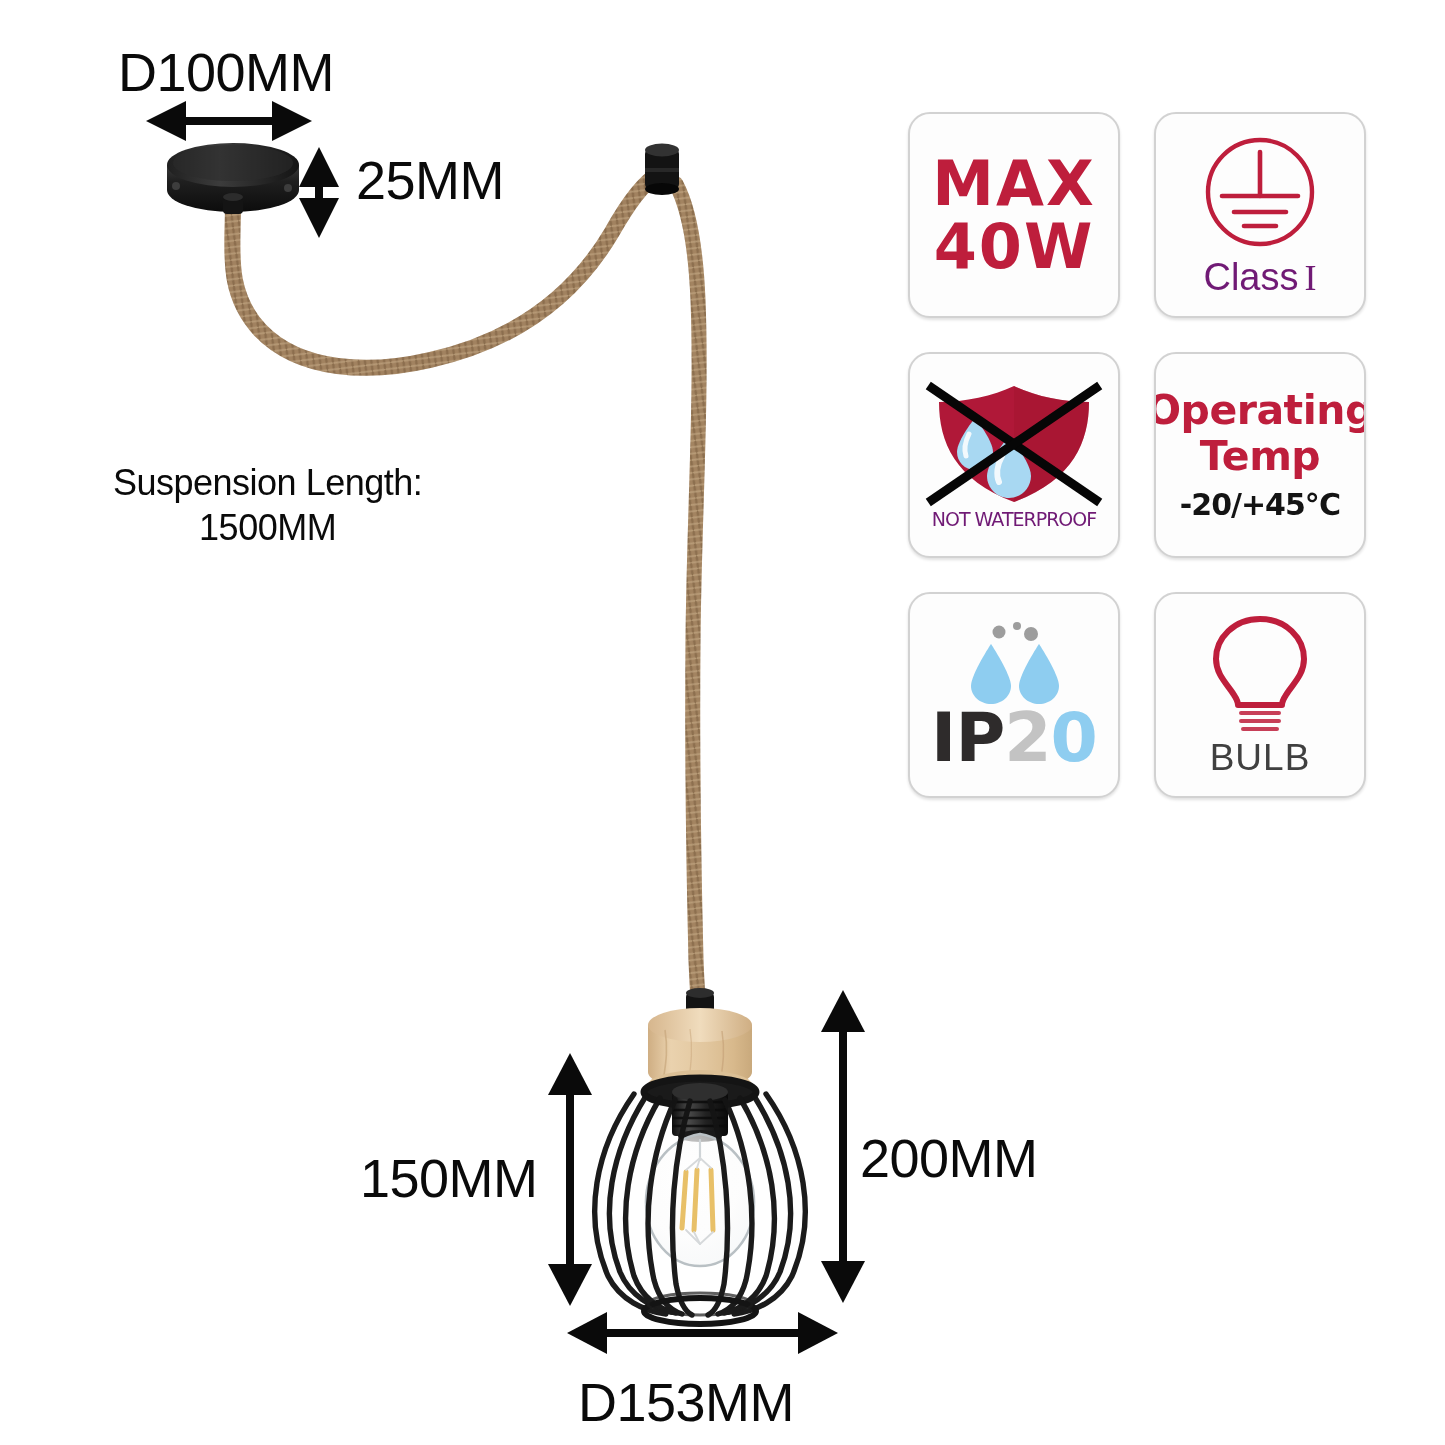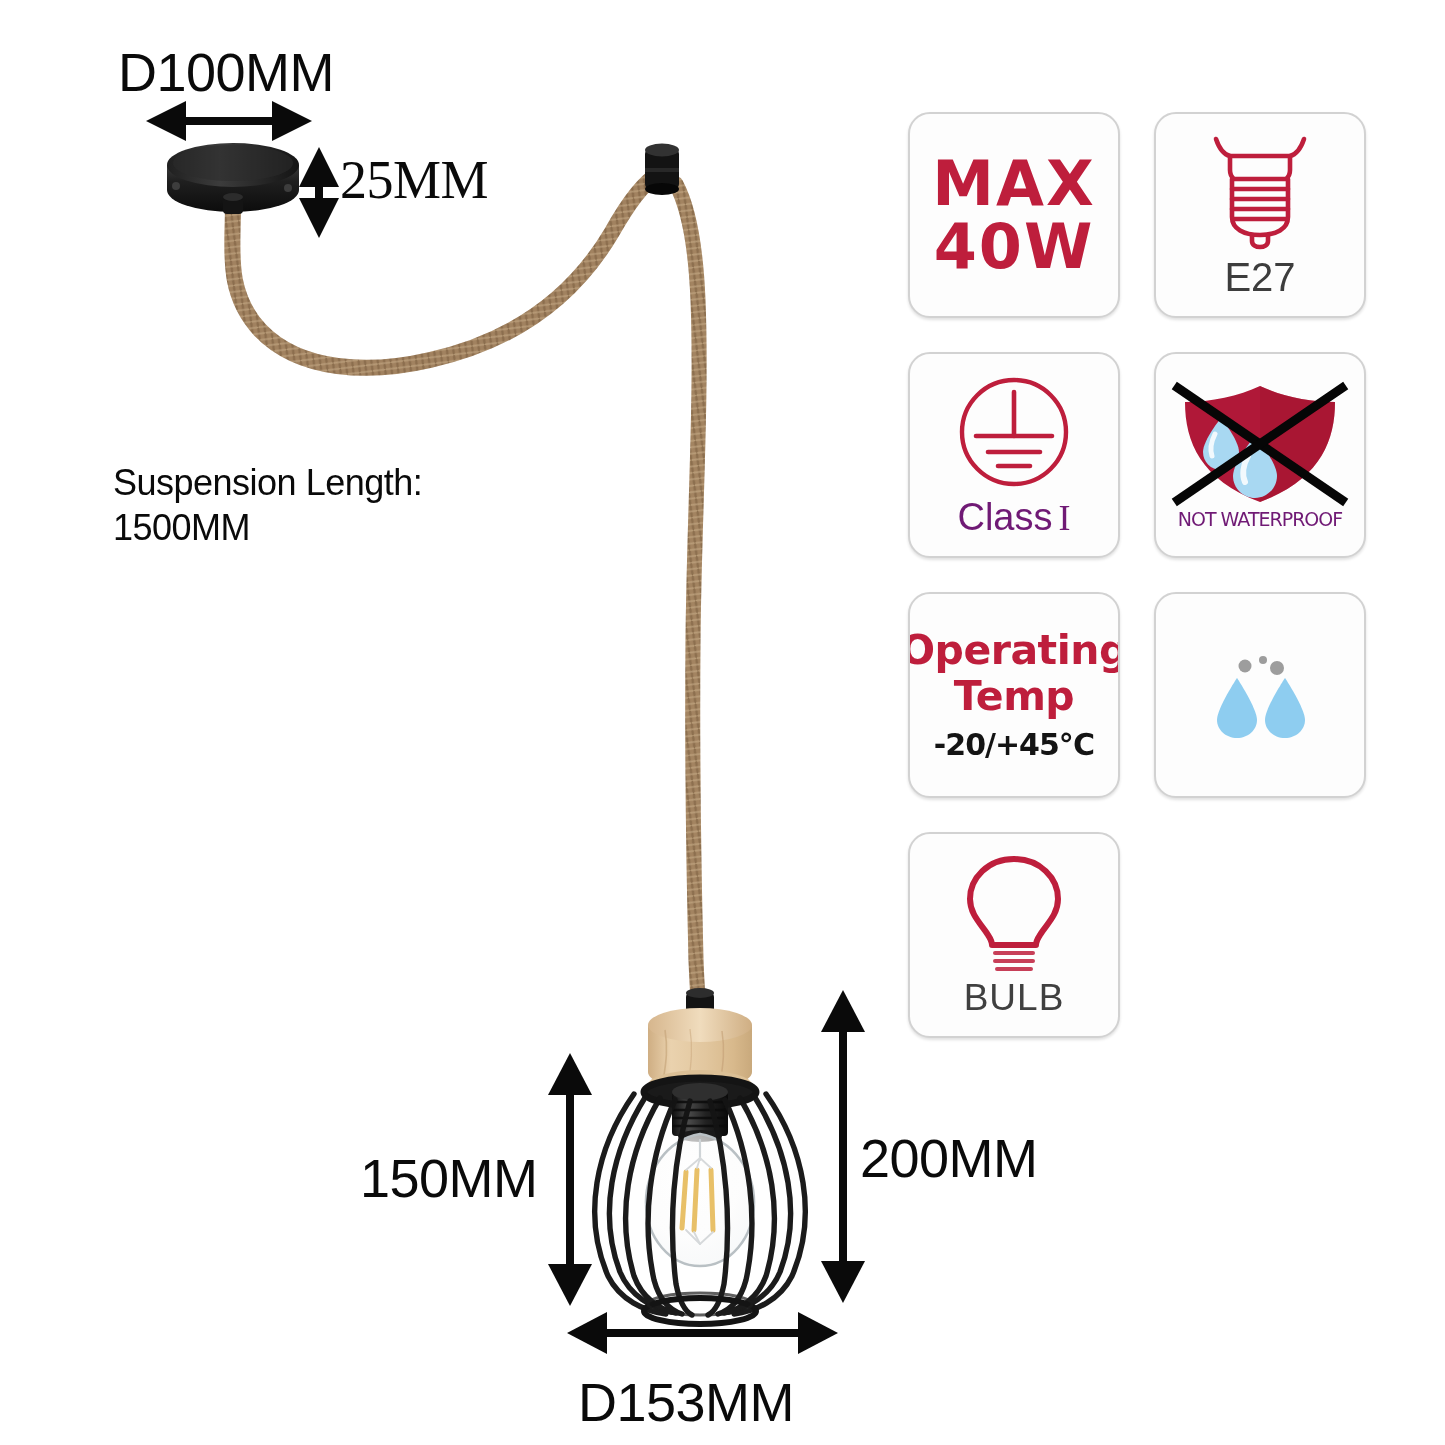--- a/index.html
+++ b/index.html
@@ -15,23 +15,24 @@
 
   
   .dim-label{
     position:absolute;
     font-family:"Liberation Sans","DejaVu Sans",sans-serif;
     font-weight:400;
     color:#0a0a0a;
     white-space:pre;
     letter-spacing:-0.5px;
     line-height:1.12;
+    text-align:center;
   }
   #lbl-d100{left:118px;top:42px;font-size:54px;}
-  #lbl-25{left:340px;top:150px;font-size:54px;font-family:Liberation Serif, serif;}
+  #lbl-25{left:356px;top:150px;font-size:54px;}
   #lbl-susp{left:113px;top:460px;font-size:36px;line-height:1.25;}
   #lbl-150{left:360px;top:1148px;font-size:54px;}
   #lbl-200{left:860px;top:1128px;font-size:54px;}
   #lbl-d153{left:578px;top:1372px;font-size:54px;}
 
   
   #art{position:absolute;left:0;top:0;width:1445px;height:1445px;}
 
   
   #spec-grid{
@@ -288,36 +289,20 @@
   <div class="dim-label" id="lbl-200">200MM</div>
   <div class="dim-label" id="lbl-d153">D153MM</div>
 
   <div id="spec-grid">
 
     <div class="spec-box">
       <div class="red-text maxw">MAX</div>
       <div class="red-text maxw">40W</div>
     </div>
 
-    <div class="spec-box">
-      <svg class="icon-svg" width="128" height="122" viewBox="0 0 128 122">
-        <g stroke="#be1e3c" stroke-width="4.6" fill="none" stroke-linecap="round">
-          <path d="M20,8 C24,20 30,24 34,25"></path>
-          <path d="M108,8 C104,20 98,24 94,25"></path>
-          <path d="M34,25 L94,25 L94,39 C94,45 90,48 90,48 L38,48 C38,48 34,45 34,39 Z"></path>
-          <path d="M36,48 L36,86 C36,98 48,104 64,104 C80,104 92,98 92,86 L92,48"></path>
-          <path d="M36,58 H92"></path>
-          <path d="M36,68 H92"></path>
-          <path d="M36,78 H92"></path>
-          <path d="M37,88 H91"></path>
-          <path d="M56,104 L56,110 C56,114 60,116 64,116 C68,116 72,114 72,110 L72,104"></path>
-        </g>
-      </svg>
-      <div class="cap-e27">E27</div>
-    </div>
 
     <div class="spec-box">
       <svg class="icon-svg" width="124" height="124" viewBox="0 0 124 124">
         <circle cx="62" cy="60" r="52" stroke="#be1e3c" stroke-width="4.4" fill="none"></circle>
         <g stroke="#be1e3c" stroke-width="4.6" stroke-linecap="round">
           <path d="M62,20 L62,64"></path>
           <path d="M24,64 H100"></path>
           <path d="M36,80 H88"></path>
           <path d="M46,94 H78"></path>
         </g>
@@ -351,20 +336,21 @@
     </div>
 
     <div class="spec-box">
       <svg class="icon-svg" width="118" height="86" viewBox="0 0 118 86">
         <circle cx="44" cy="14" r="6.5" fill="#9d9d9d"></circle>
         <circle cx="62" cy="8" r="4" fill="#9d9d9d"></circle>
         <circle cx="76" cy="16" r="7" fill="#9d9d9d"></circle>
         <path d="M36,26 C36,26 16,56 16,68 C16,78 25,86 36,86 C47,86 56,78 56,68 C56,56 36,26 36,26 Z" fill="#8ecdf0"></path>
         <path d="M84,26 C84,26 64,56 64,68 C64,78 73,86 84,86 C95,86 104,78 104,68 C104,56 84,26 84,26 Z" fill="#8ecdf0"></path>
       </svg>
+      <div class="ip-row"><span class="ip-ip">IP</span><span class="ip-2">2</span><span class="ip-0">0</span></div>
     </div>
 
     <div class="spec-box">
       <svg class="icon-svg" width="116" height="124" viewBox="0 0 116 124">
         <g stroke="#be1e3c" stroke-width="6" fill="none" stroke-linejoin="round" stroke-linecap="round">
           <path d="M58,8 C32,8 14,27 14,48 C14,64 26,74 32,84 C36,90 36,94 36,94 L80,94 C80,94 80,90 84,84 C90,74 102,64 102,48 C102,27 84,8 58,8 Z"></path>
         </g>
         <g stroke="#be1e3c" stroke-width="4" stroke-linecap="round" opacity=".85">
           <path d="M39,102 H77"></path>
           <path d="M39,110 H77"></path>

